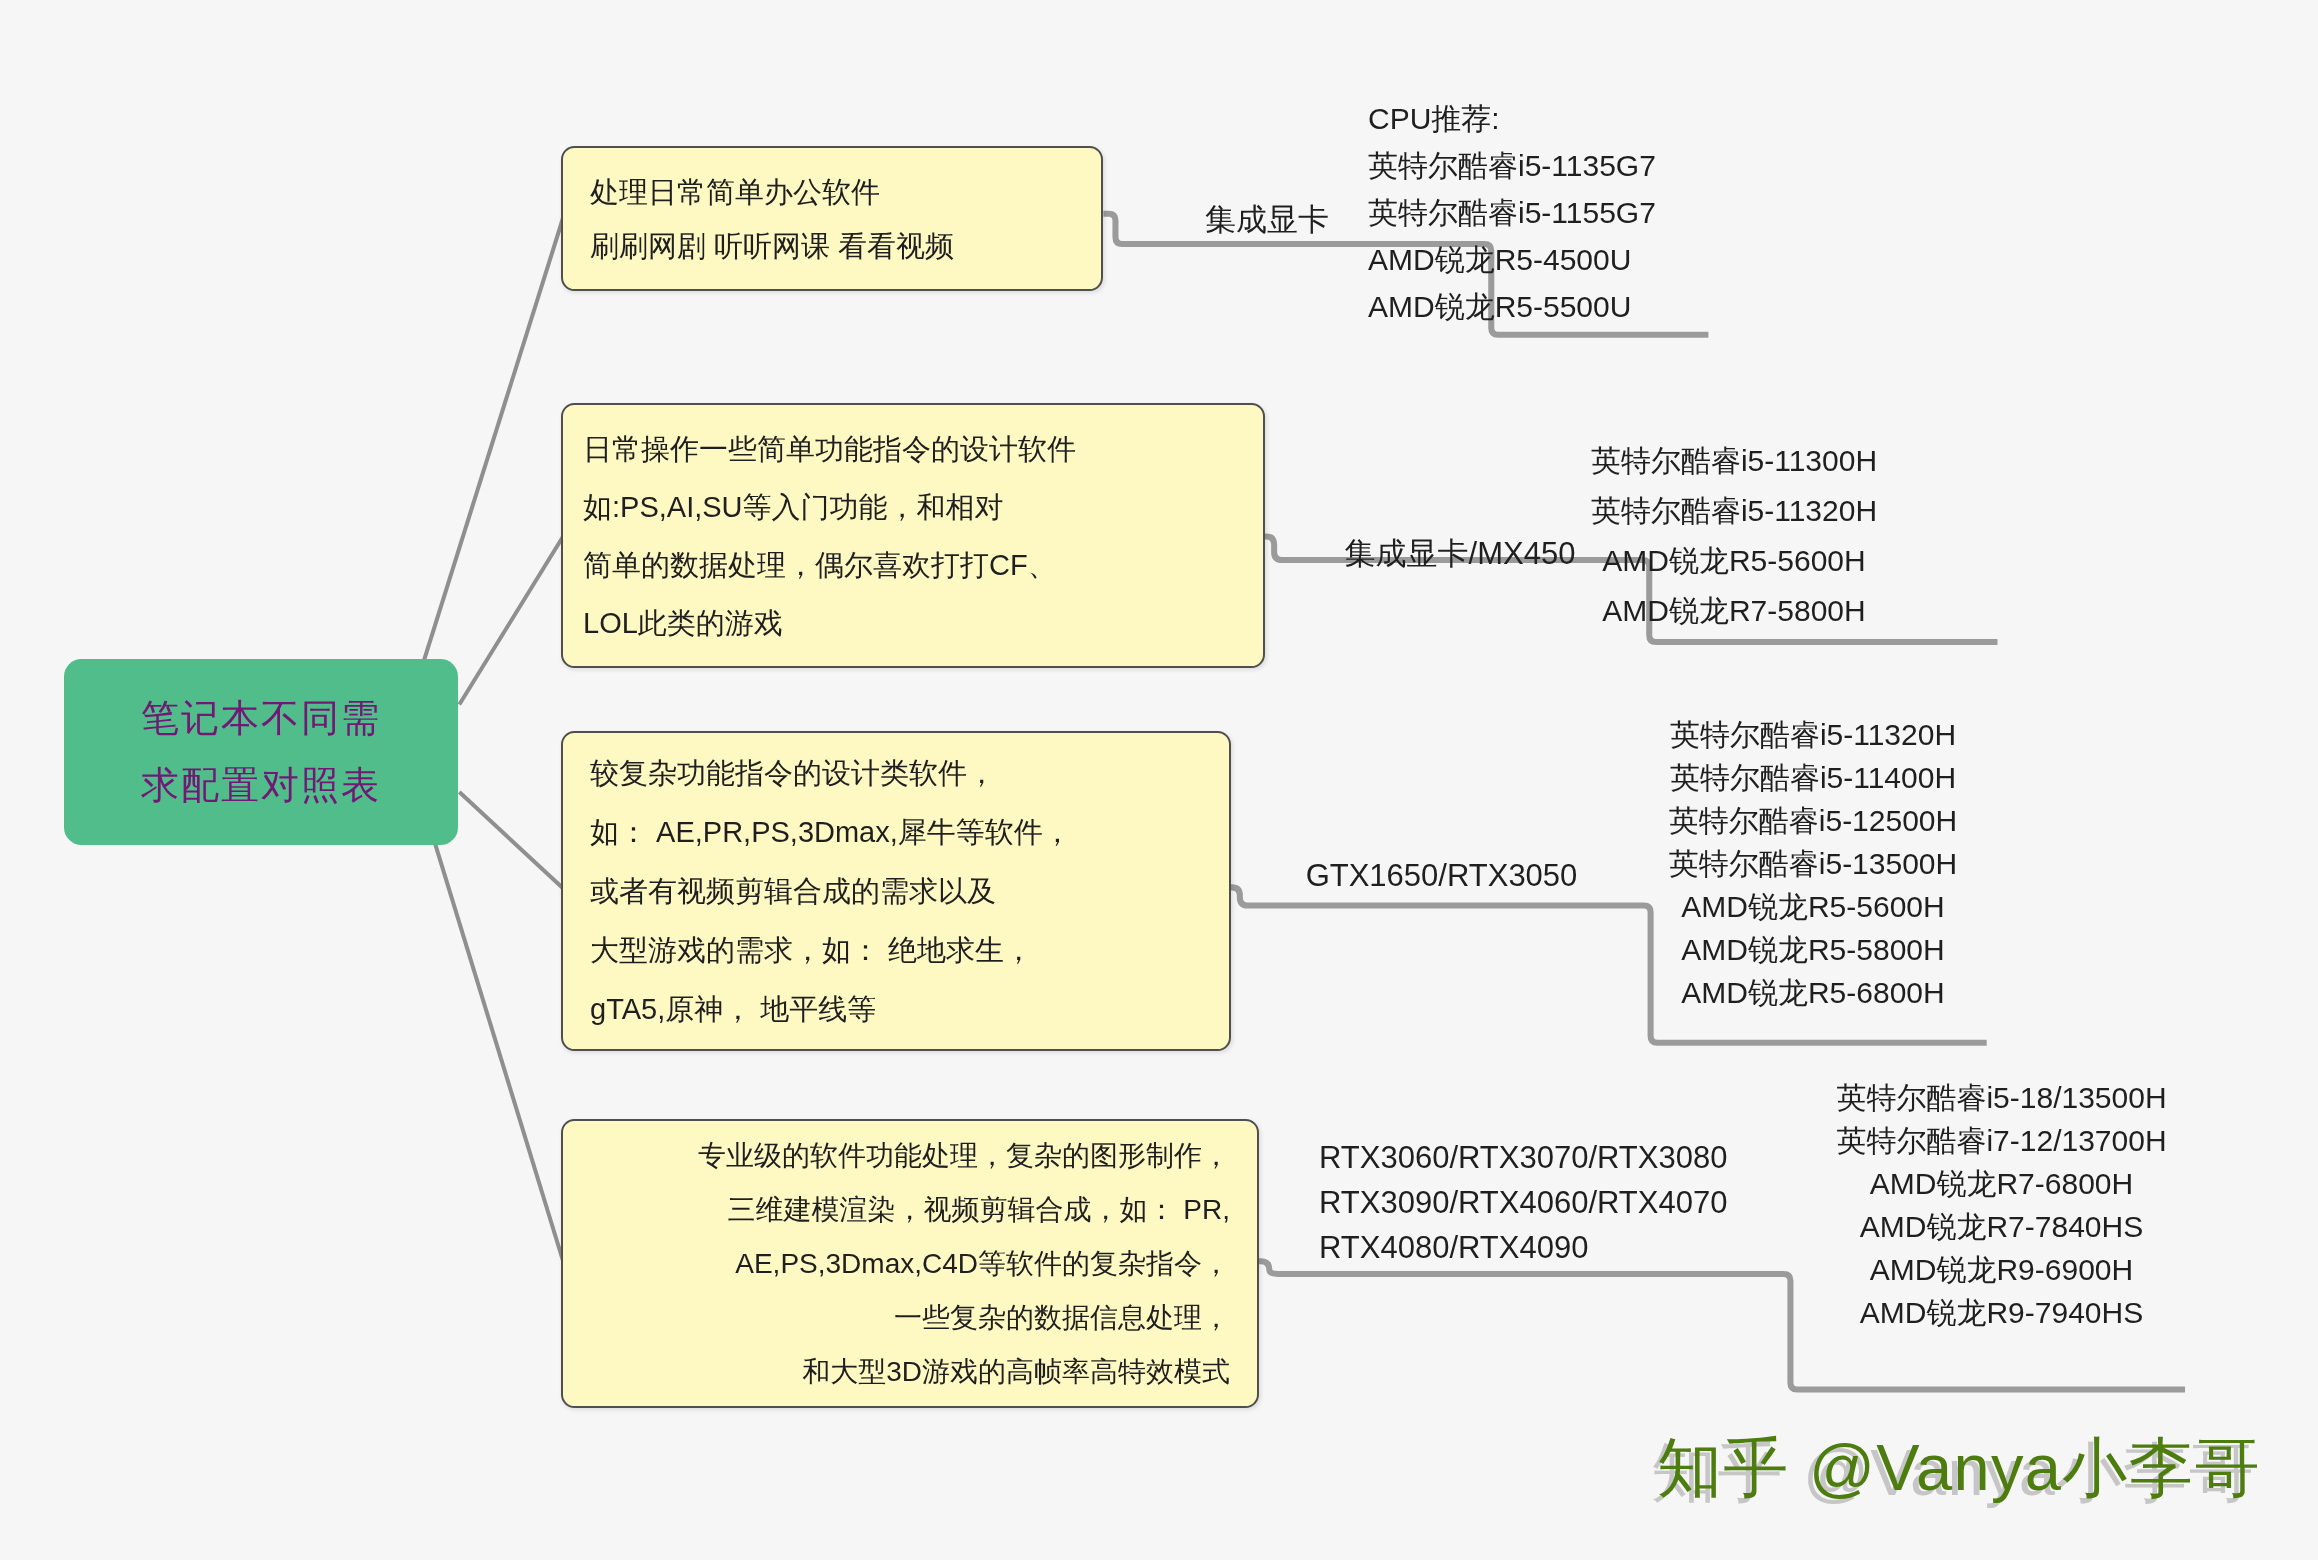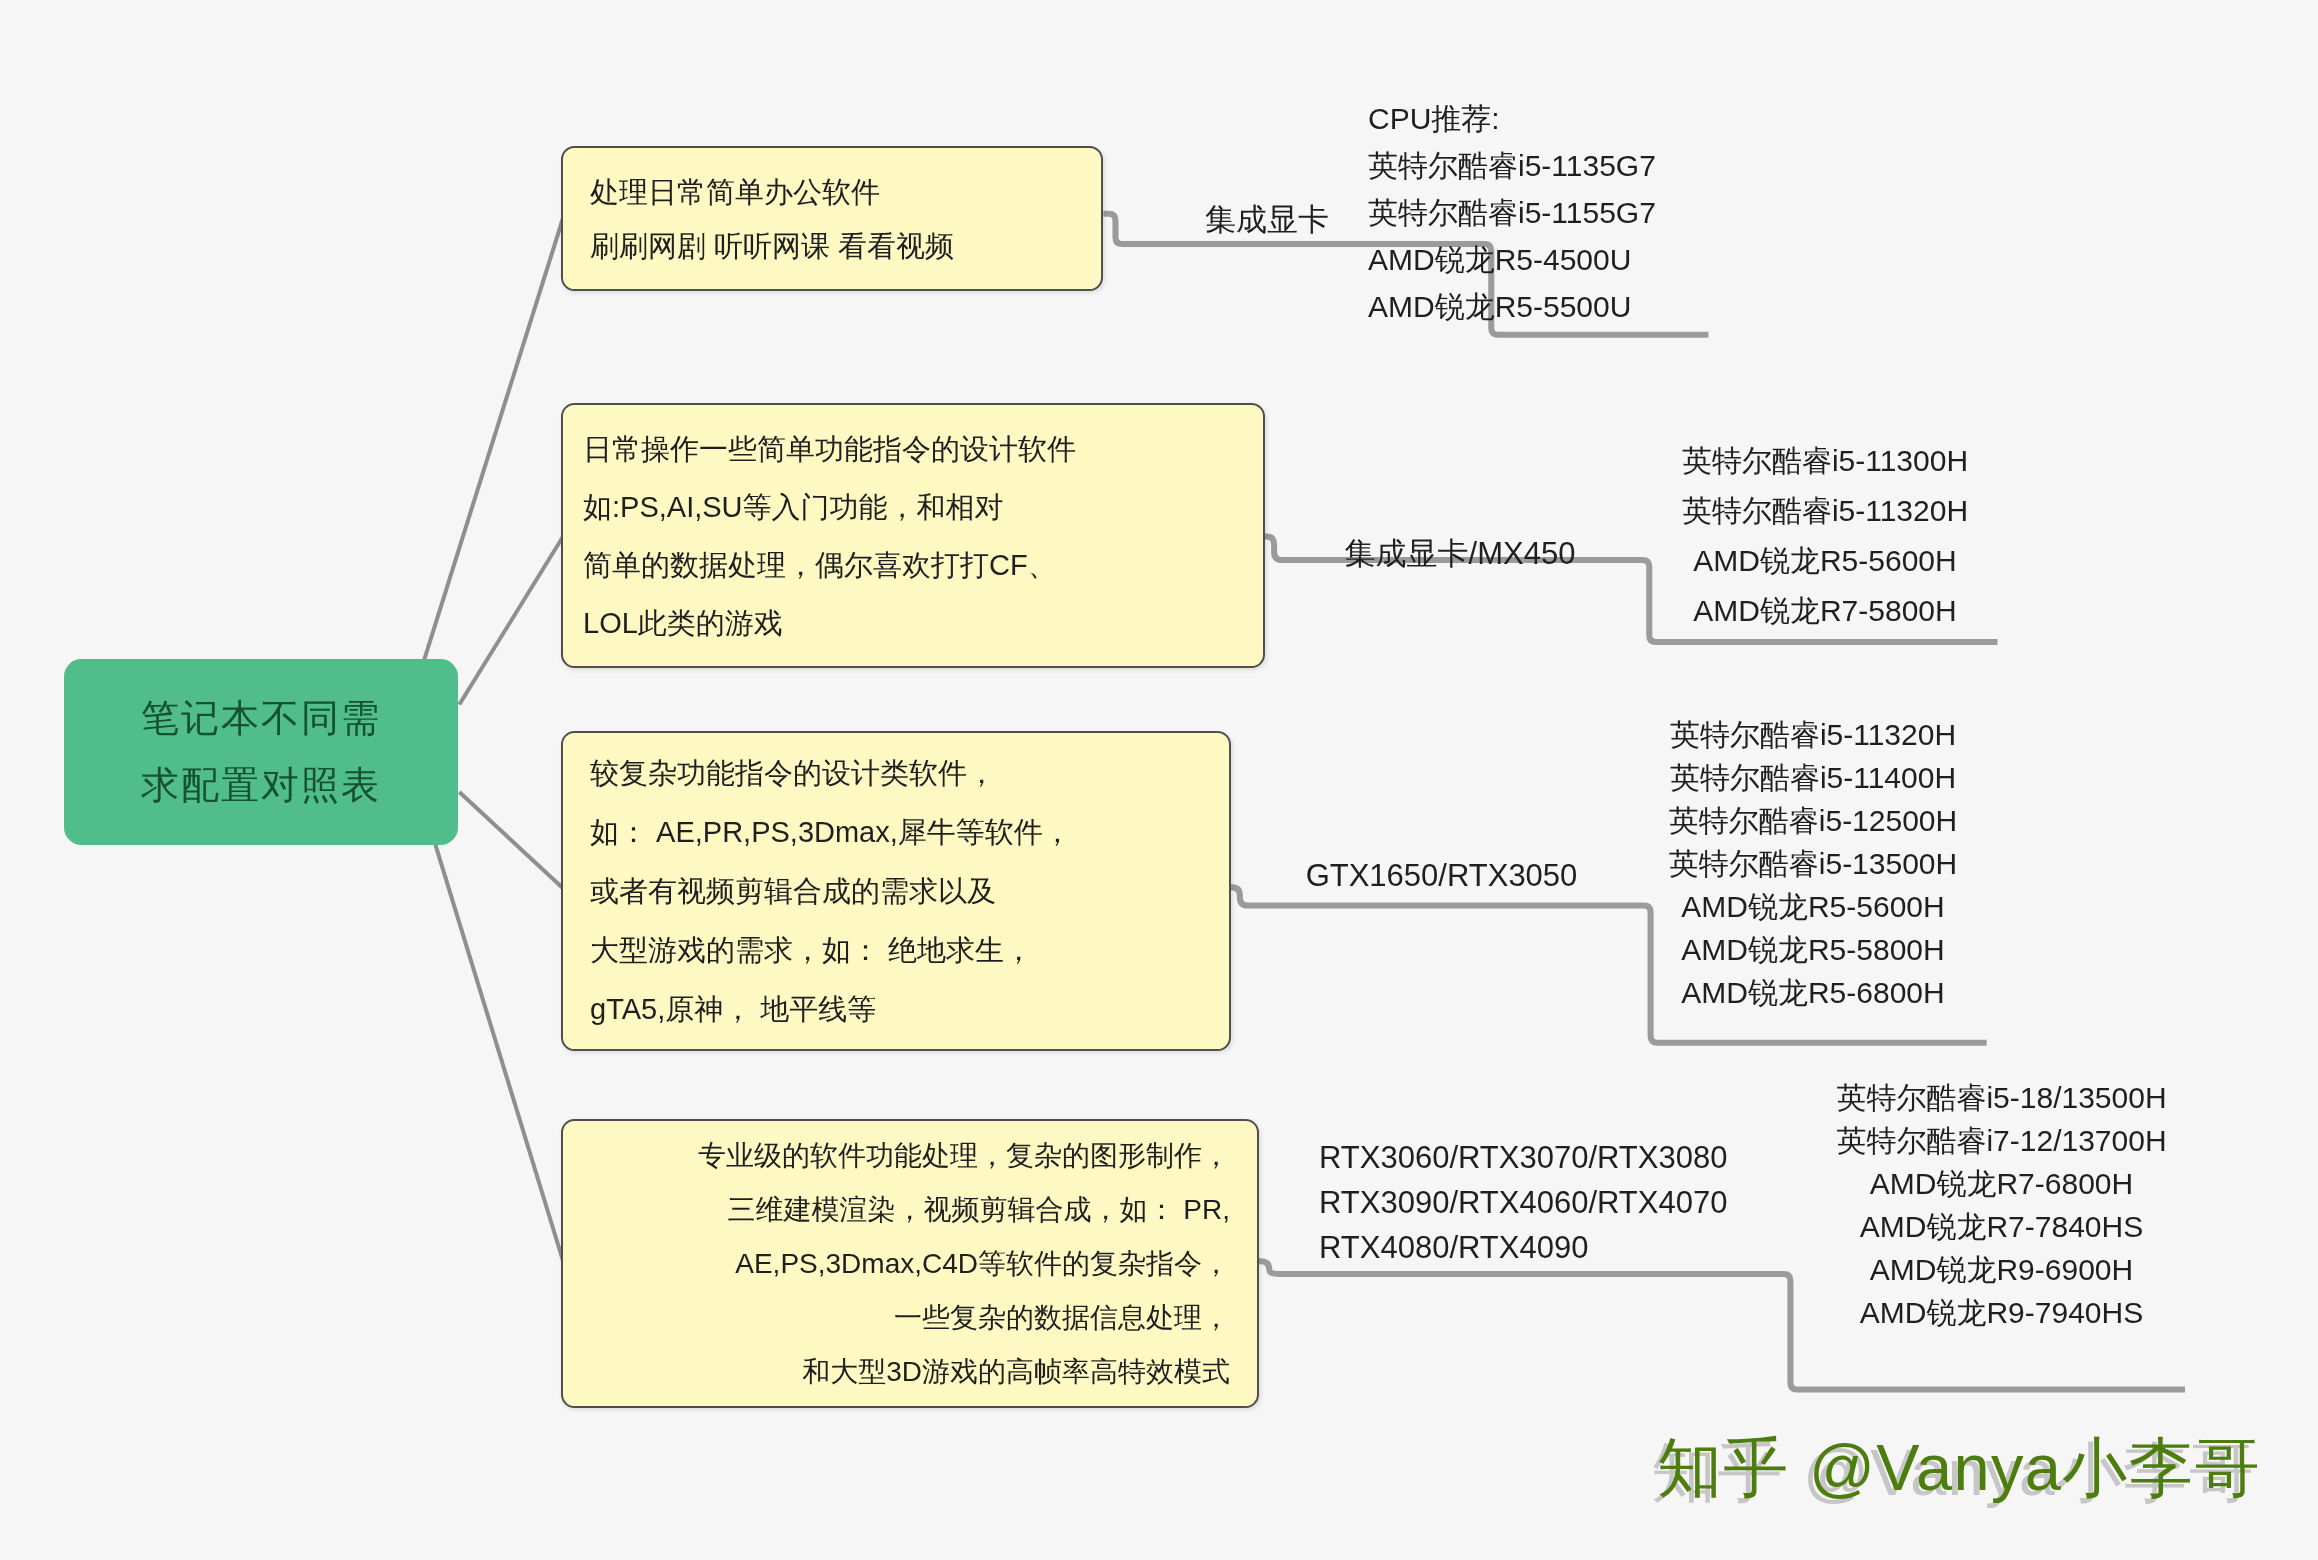--- a/index.html
+++ b/index.html
@@ -13,21 +13,21 @@
   }
   svg.wires{position:absolute;left:0;top:0;width:2319px;height:1561px;}
   .wire{stroke:#9b9b9b;stroke-width:9;fill:none;}
   .diag{stroke:#8f8f8f;stroke-width:6;fill:none;}
 
   .node{position:absolute;box-sizing:border-box;}
 
   .root-node{
     left:64px;top:659px;width:394px;height:186px;
     background:#50bd8a;border-radius:17.5px;
-    color:#14532d;font-size:38px;line-height:67px;
+    color:#701a75;font-size:38px;line-height:67px;
     display:flex;flex-direction:column;justify-content:center;
     text-align:center;letter-spacing:2px;
   }
 
   .topic{
     background:#fef9c3;border:2.7px solid #4f4f4f;border-radius:13.4px;
     display:flex;flex-direction:column;justify-content:center;
     padding:5.4px 27px;box-shadow:1.3px 2px 4px rgba(0,0,0,0.10);
   }
   .topic .ln{white-space:nowrap;}
@@ -39,21 +39,21 @@
   .gpu-label{white-space:nowrap;font-size:31px;}
   .gpu-1{left:1109px;top:199px;width:316px;text-align:center;}
   .gpu-2{left:1277px;top:533px;width:366px;text-align:center;}
   .gpu-3{left:1240px;top:858px;width:403px;text-align:center;}
   .gpu-4{left:1319px;top:1135px;width:471px;text-align:left;line-height:45px;}
   .gpu-label .ln{white-space:nowrap;}
 
   .cpu-list{font-size:30px;}
   .cpu-list .ln{white-space:nowrap;}
   .cpu-1{left:1368px;top:95px;width:343px;line-height:47px;text-align:left;}
-  .cpu-2{left:1667px;top:436px;width:316px;line-height:50px;text-align:center;}
+  .cpu-2{left:1576px;top:436px;width:316px;line-height:50px;text-align:center;}
   .cpu-3{left:1637px;top:713px;width:352px;line-height:43px;text-align:center;}
   .cpu-4{left:1815px;top:1076px;width:373px;line-height:43px;text-align:center;}
 
   .watermark{
     left:1657px;top:1424px;width:659px;
     font-size:65px;white-space:nowrap;
     color:#4d7c0f;
     text-shadow:-6px 4.7px 0 #c6c6c6;
     letter-spacing:1.3px;
   }

